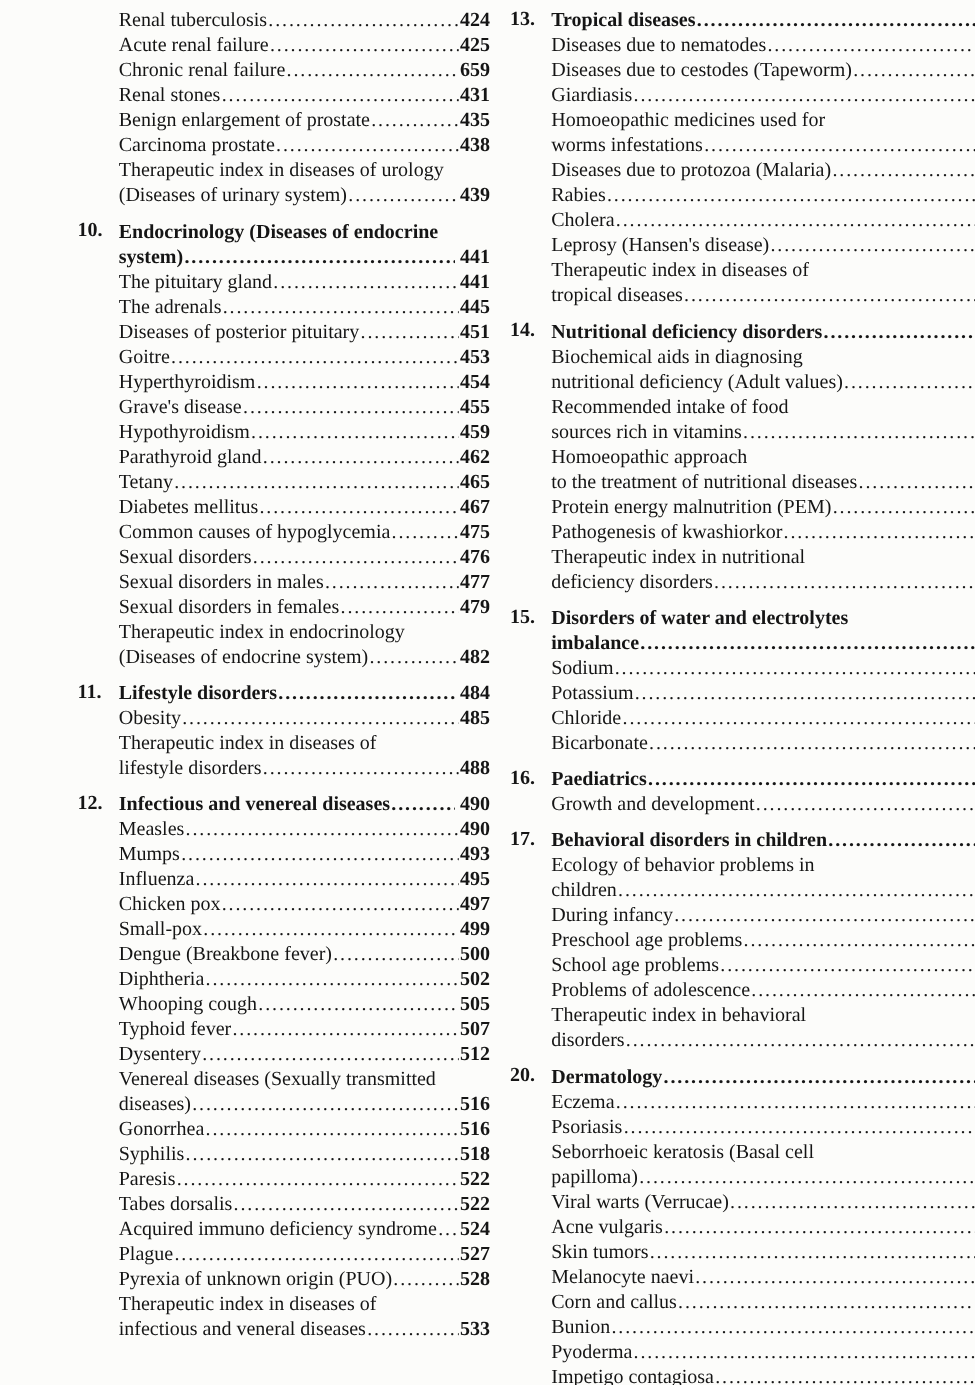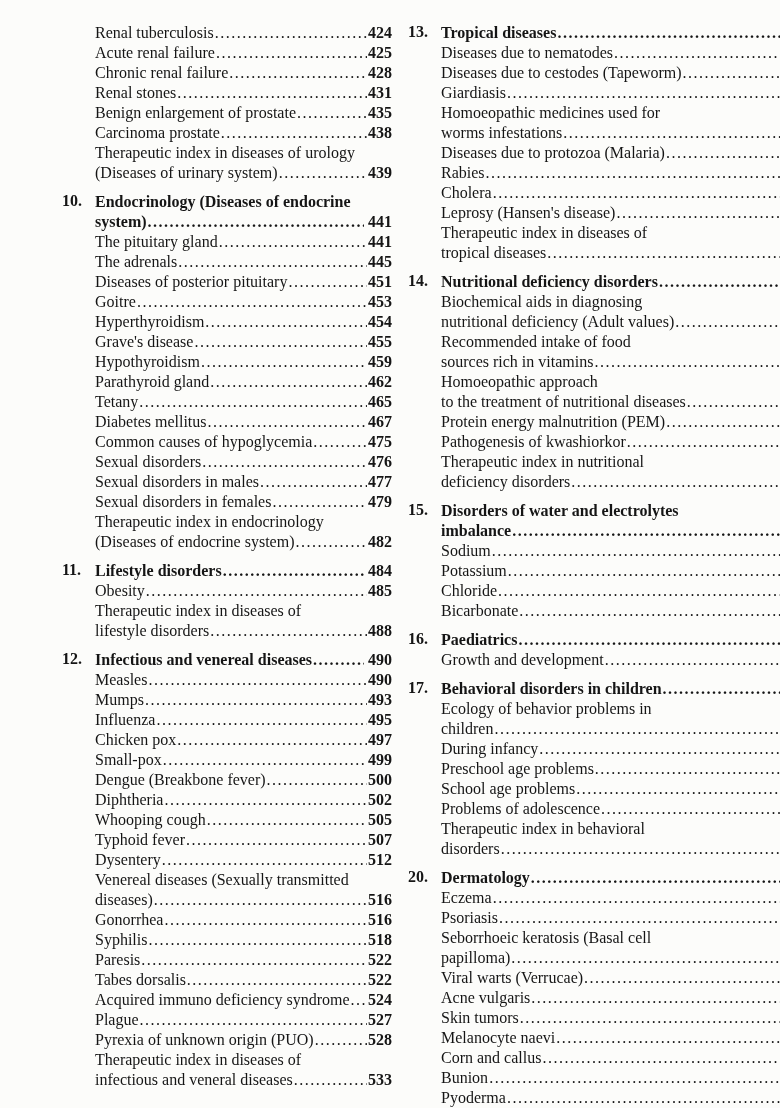--- a/index.html
+++ b/index.html
@@ -7,21 +7,21 @@
     width: 780px;
     height: 1108px;
     background: #fcfcfa;
     color: #151515;
     font-family: "Liberation Serif", "DejaVu Serif", serif;
     font-size: 16px;
     overflow: hidden;
   }
   .page {
     display: flex;
-    padding: 23px 30px 0 62px;
+    padding: 7px 30px 0 62px;
     box-sizing: border-box;
     width: 692px;
     height: 1108px;
   }
   .col { display: flex; flex-direction: column; }
   .col-left  { width: 330px; margin-right: 16px; flex-shrink: 0; }
   .col-right { flex: 1; }
   .block { display: flex; }
   .block.chapter { font-weight: bold; margin-top: 9px; }
   .col > .block.chapter:first-child { margin-top: 0; }
@@ -67,21 +67,21 @@
             <span class="page-num">425</span>
           </div>
         </div>
       </div>
       <div class="block">
         <span class="num"></span>
         <div class="content">
           <div class="line">
             <span class="label">Chronic renal failure</span>
             <span class="dots"></span>
-            <span class="page-num">428</span>
+            <span class="page-num">659</span>
           </div>
         </div>
       </div>
       <div class="block">
         <span class="num"></span>
         <div class="content">
           <div class="line">
             <span class="label">Renal stones</span>
             <span class="dots"></span>
             <span class="page-num">431</span>

